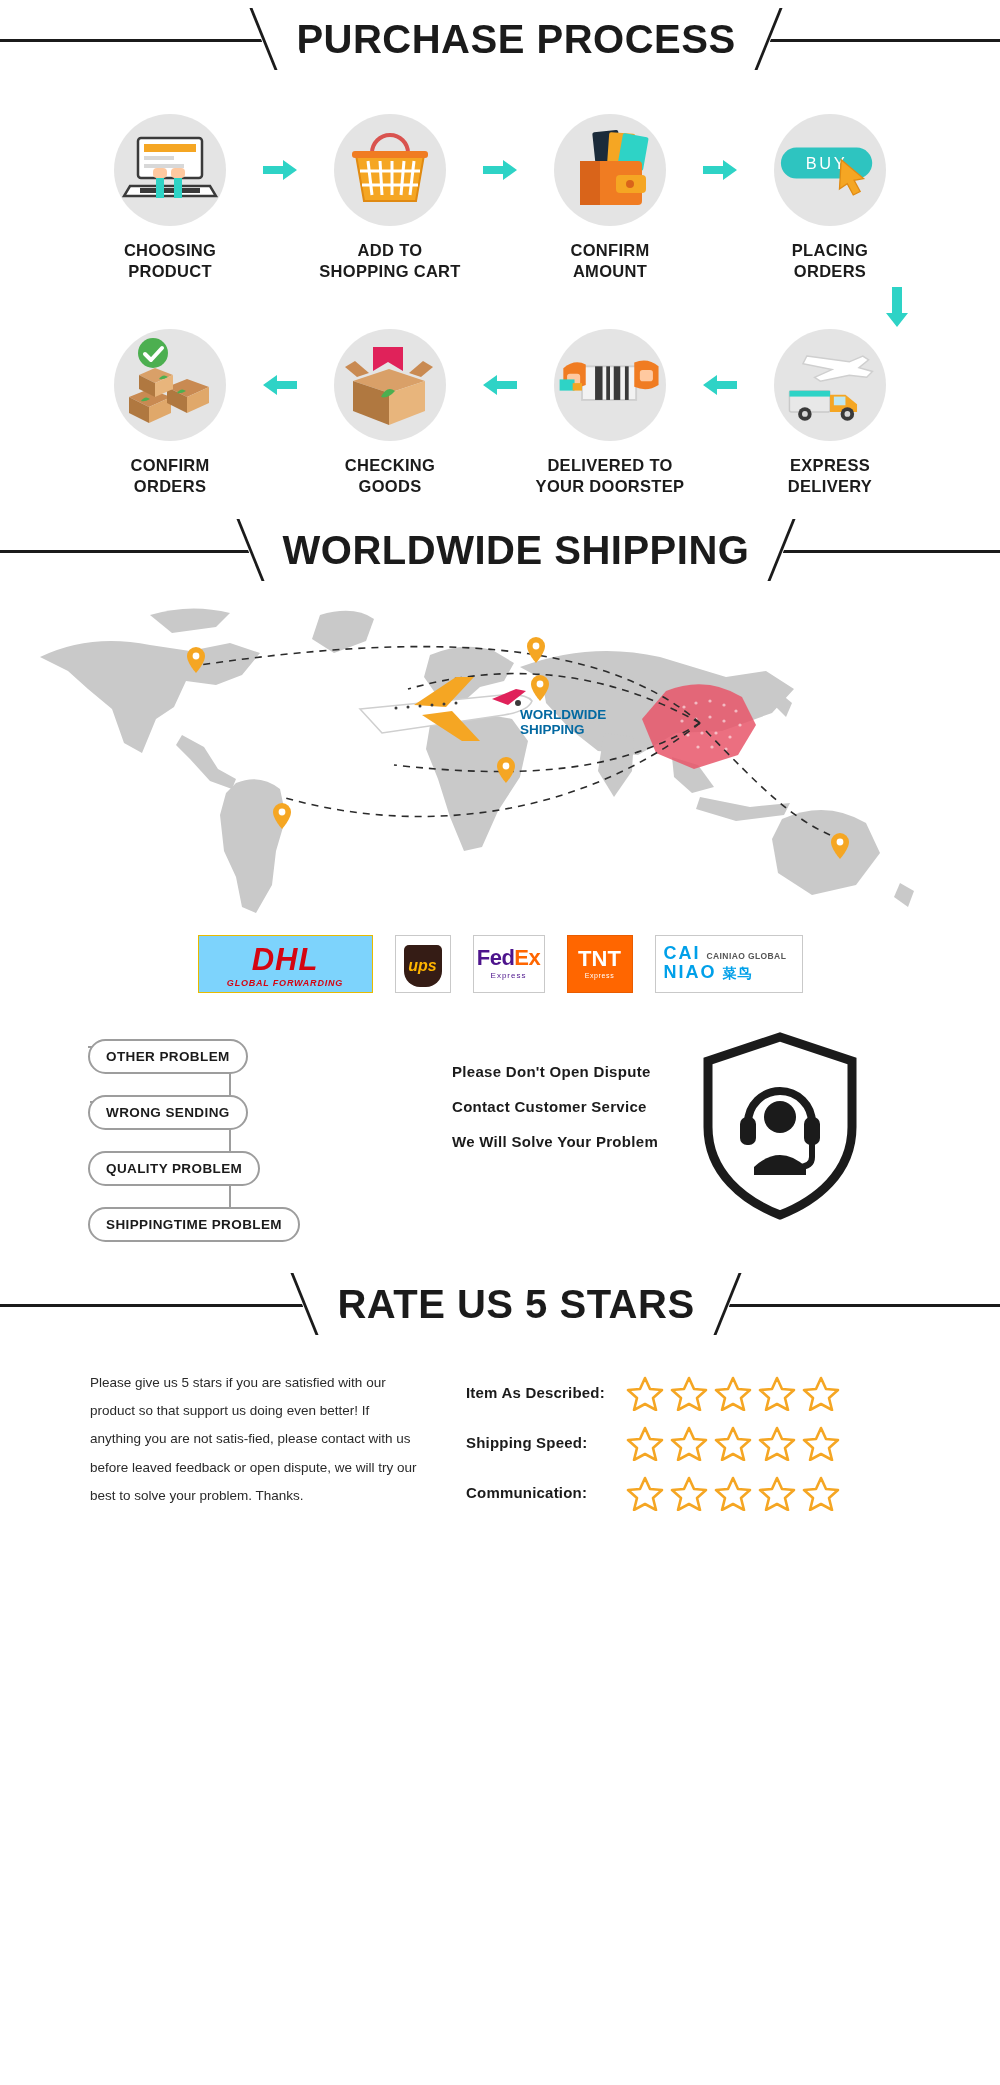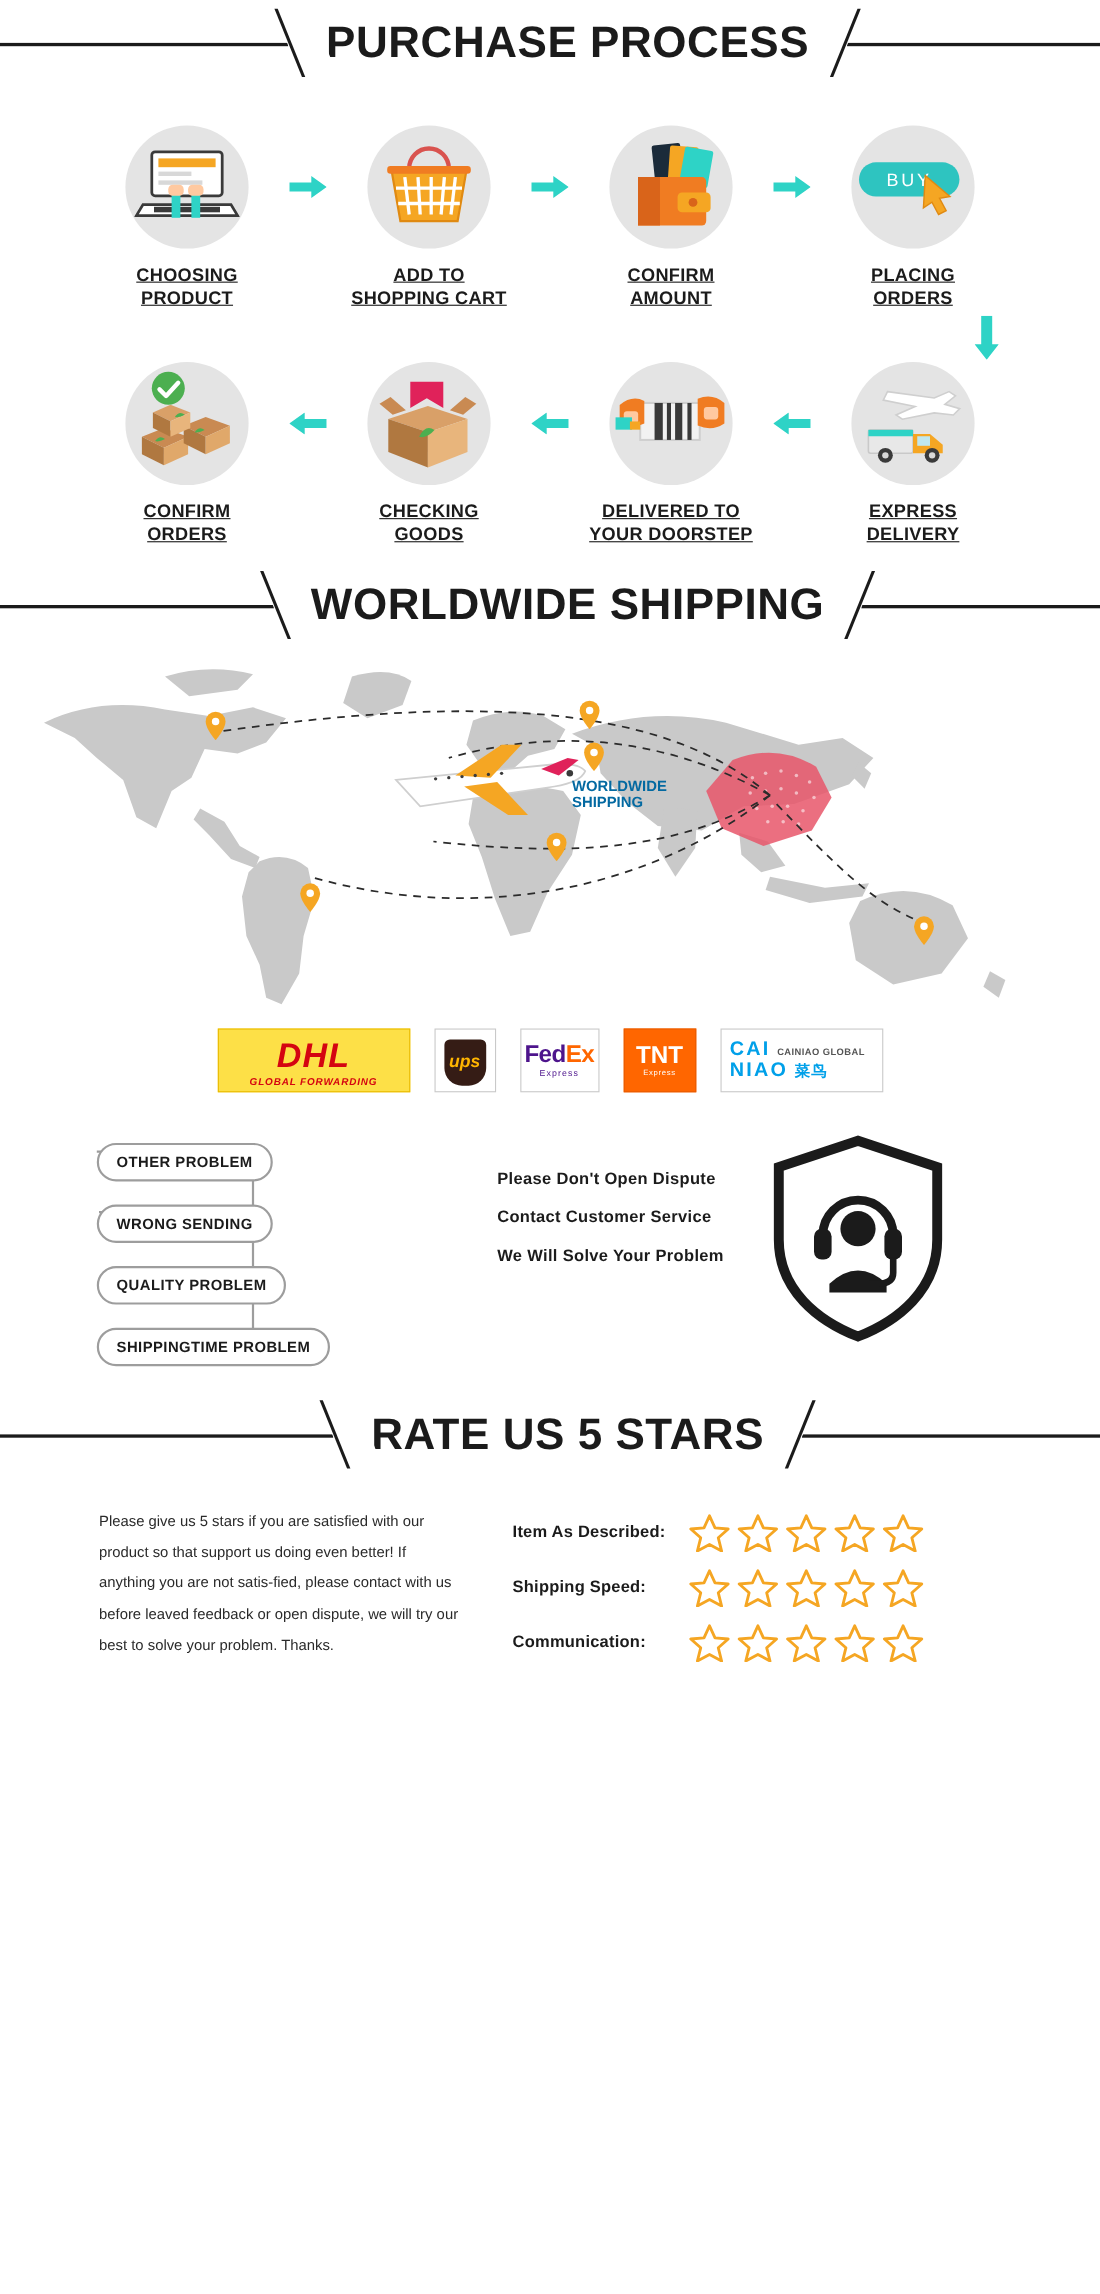--- a/index.html
+++ b/index.html
@@ -89,21 +89,20 @@
     justify-content:center;
   }
   .step-label {
     margin-top:14px;
     text-align:center;
     font-size:16.5px;
     font-weight:bold;
     line-height:1.25;
     letter-spacing:0.3px;
     white-space:pre-line;
-    text-decoration:underline;
   }
   .arrow-h {
     width:42px;
     display:flex;
     align-items:center;
     justify-content:center;
     margin-top:46px;
   }
   .arrow-h svg, .arrow-v svg { display:block; }
   .arrow-v {
@@ -139,21 +138,21 @@
     align-items:center;
     gap:22px;
     margin-top:8px;
   }
   .logo-box {
     display:flex; align-items:center; justify-content:center;
     background:#fff;
   }
   .dhl {
     width:175px; height:58px;
-    background:#fde047;
+    background:#7dd3fc;
     border:1px solid #e9bb00;
     flex-direction:column;
     position:relative;
   }
   .dhl .dhl-main {
     color:#d40511;
     font-size:31px;
     font-weight:bold;
     font-style:italic;
     letter-spacing:1px;

